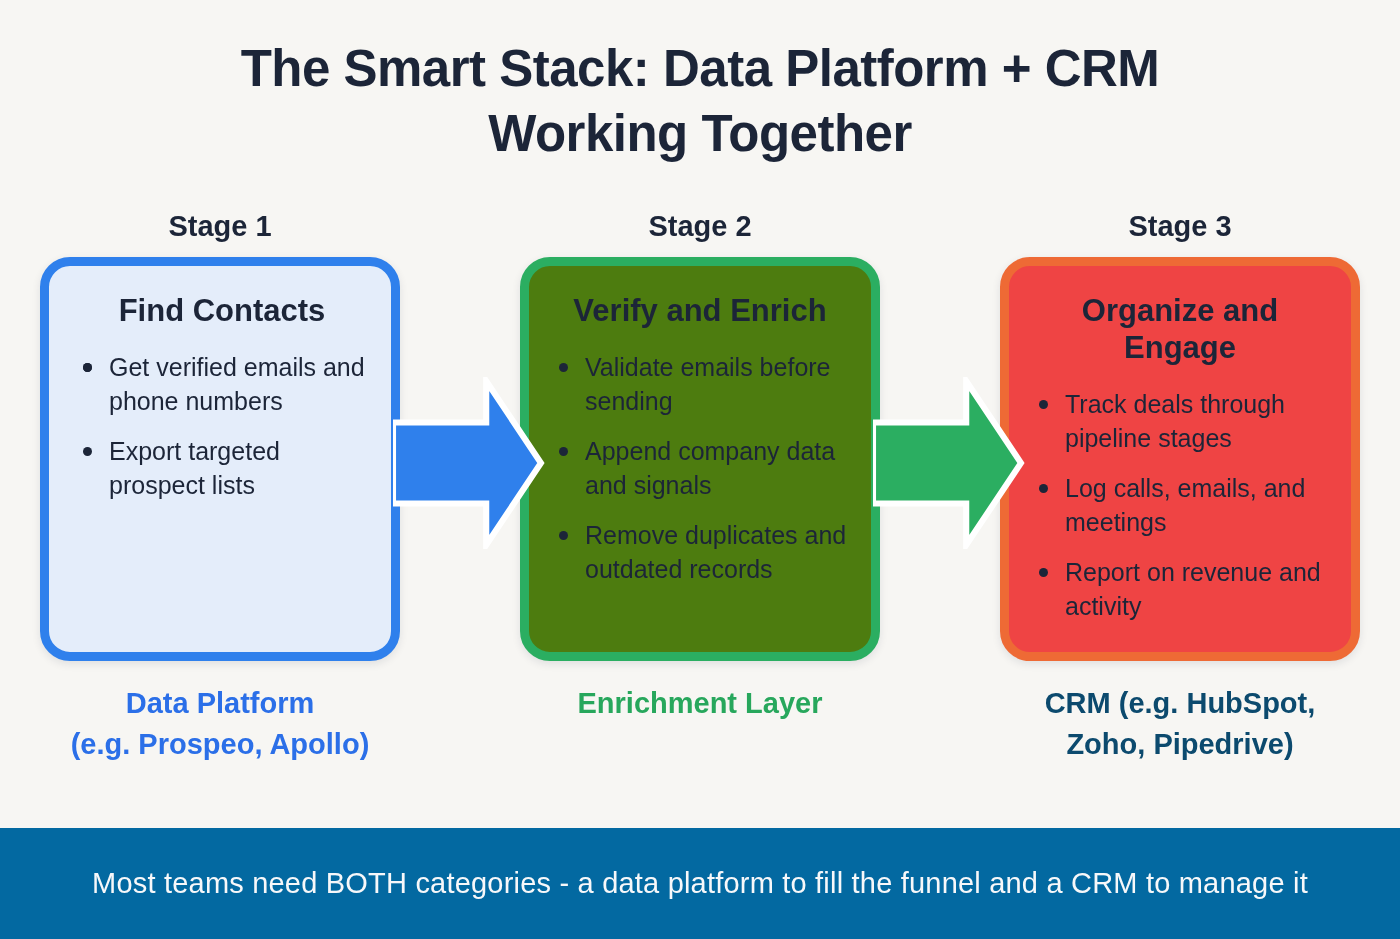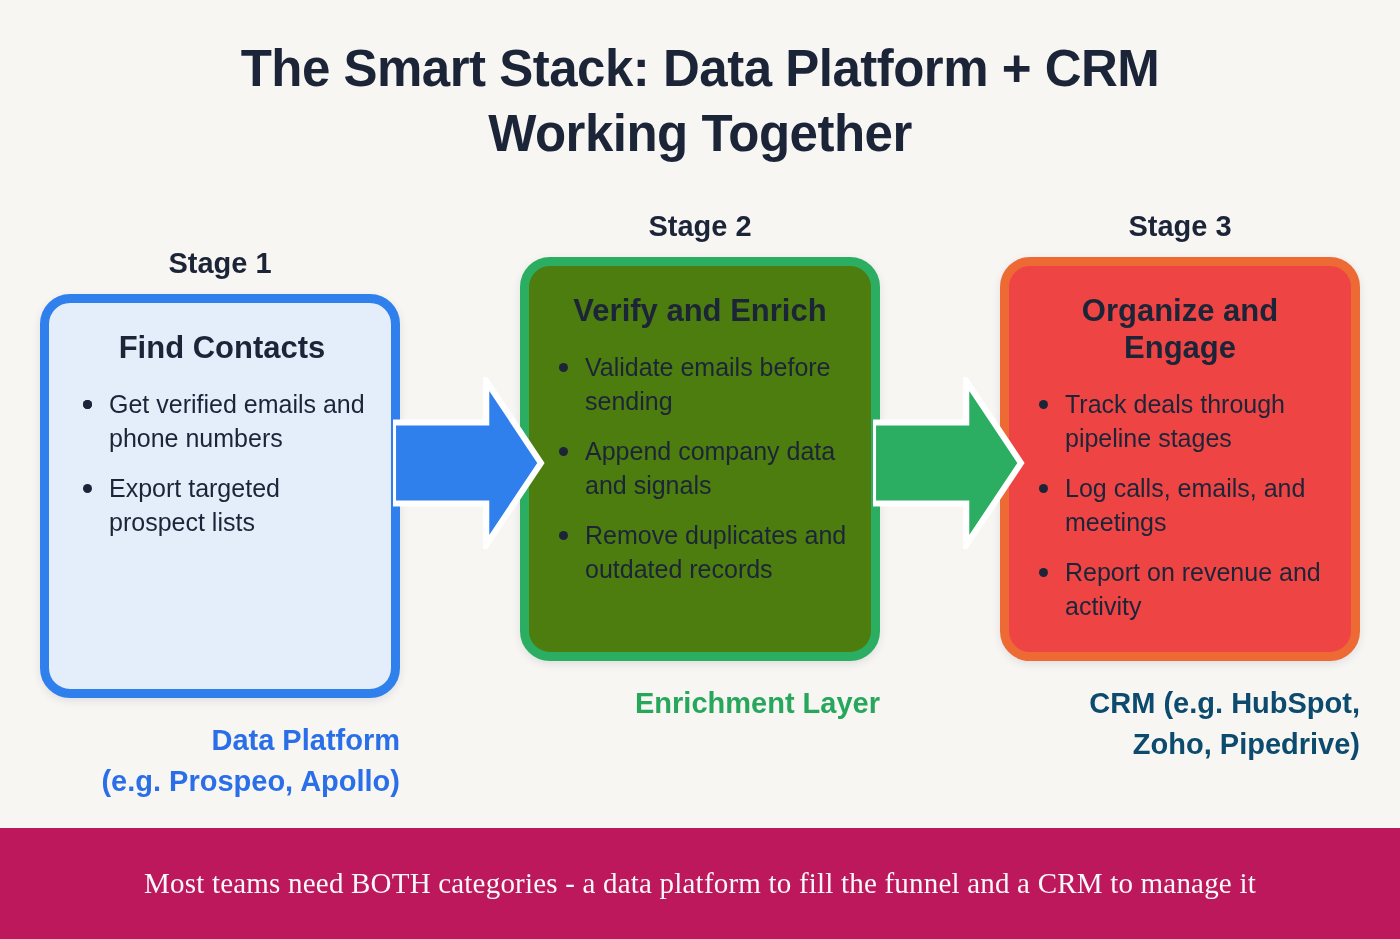--- a/index.html
+++ b/index.html
@@ -28,21 +28,21 @@
     font-size: 51px;
     line-height: 1.28;
     font-weight: 800;
     letter-spacing: -0.5px;
   }
   .stage-col {
     position: absolute;
     top: 210px;
     width: 360px;
   }
-  .stage-col.s1 { left: 40px; margin-top: 37px; }
+  .stage-col.s1 { left: 40px; }
   .stage-col.s2 { left: 520px; }
   .stage-col.s3 { left: 1000px; }
   .stage-label {
     text-align: center;
     font-size: 29px;
     font-weight: 700;
     margin-bottom: 14px;
   }
   .stage-box {
     height: 404px;
@@ -75,21 +75,21 @@
     position: absolute;
     left: 2px;
     top: 12px;
     width: 9px;
     height: 9px;
     border-radius: 50%;
     background: currentColor;
   }
   .stage-caption {
     margin-top: 22px;
-    text-align: right;
+    text-align: center;
     font-size: 29px;
     line-height: 1.4;
     font-weight: 700;
   }
   .flow-arrow {
     position: absolute;
     top: 377px;
     width: 152px;
     height: 172px;
     z-index: 5;
@@ -175,17 +175,17 @@
     <svg viewBox="0 0 150 170" preserveAspectRatio="none">
       <polygon points="0,45 92,45 92,4 146,85 92,166 92,125 0,125" stroke="#FFFFFF" stroke-width="6" stroke-linejoin="miter" style="fill: rgb(47, 128, 236);"></polygon>
     </svg>
   </div>
   <div class="flow-arrow a2">
     <svg viewBox="0 0 150 170" preserveAspectRatio="none">
       <polygon points="0,45 92,45 92,4 146,85 92,166 92,125 0,125" stroke="#FFFFFF" stroke-width="6" stroke-linejoin="miter" style="fill: rgb(43, 174, 97);"></polygon>
     </svg>
   </div>
 
-  <div class="footer-bar" style="background-color: #be185d; color: rgb(247, 248, 250); font-family: Liberation Serif, serif;">
+  <div class="footer-bar" style="background-color: #0369a1; color: rgb(247, 248, 250);">
     <div class="footer-text">Most teams need BOTH categories - a data platform to fill the funnel and a CRM to manage it</div>
   </div>
 
 </div>
 
 </body></html>

